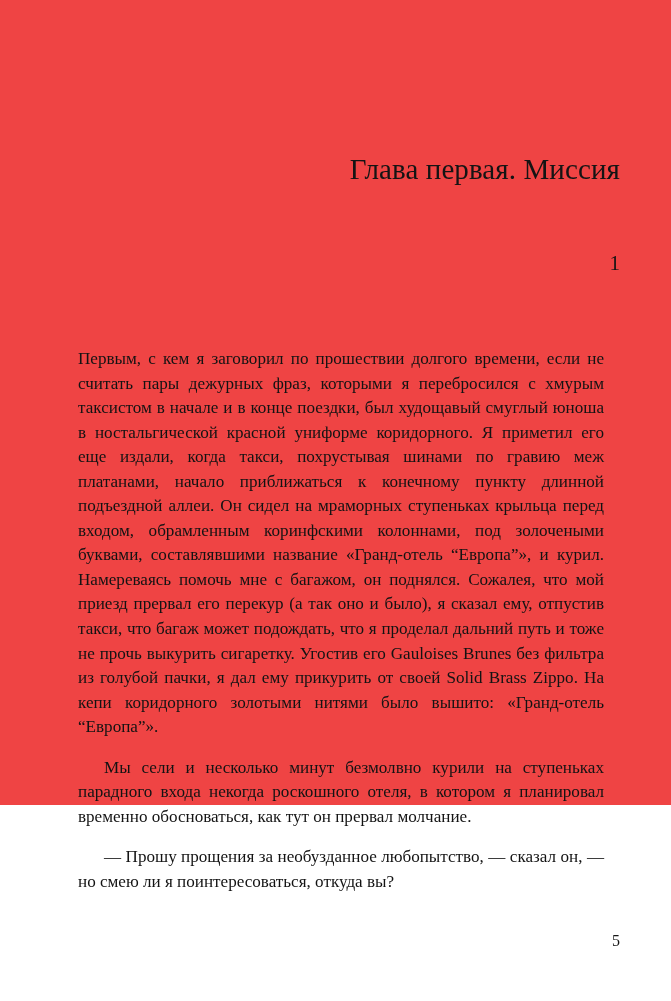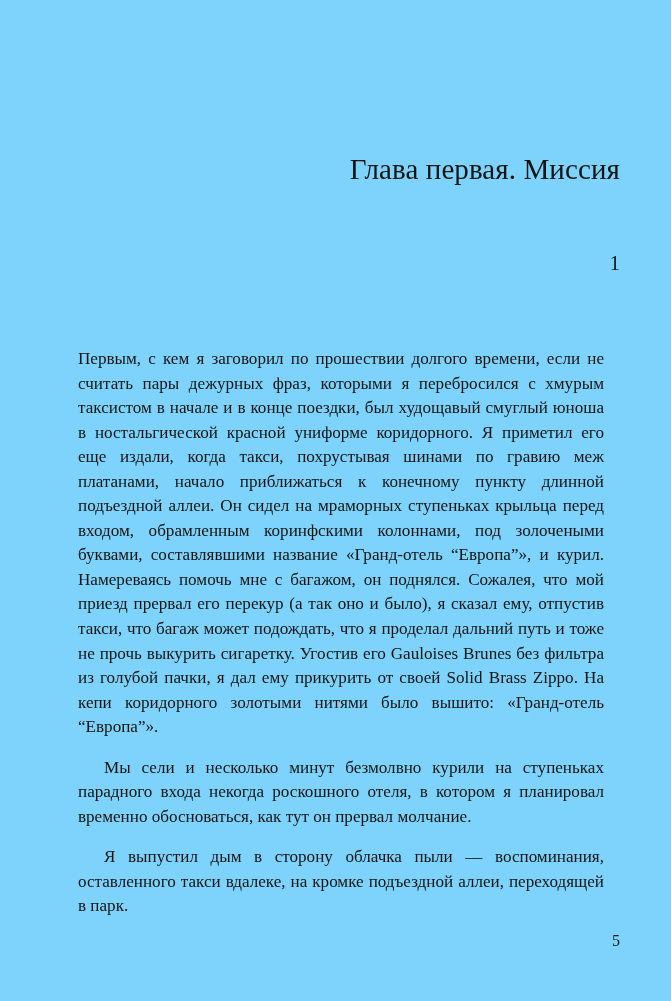--- a/index.html
+++ b/index.html
@@ -13,22 +13,22 @@
     height: 1001px;
     overflow: hidden;
     font-family: "Liberation Serif", "DejaVu Serif", serif;
     color: #121212;
     -webkit-font-smoothing: antialiased;
   }
 
   .page {
     position: relative;
     width: 671px;
-    height: 1001px;
-    background: #7dd3fc;
+    height: 805px;
+    background: #ef4444;
     box-sizing: border-box;
   }
 
   
   .content {
     position: absolute;
     left: 62px;
     top: 0;
     width: 558px;
   }
@@ -105,19 +105,19 @@
 
   <div class="content">
 
     <h1 class="chapter-title">Глава первая. Миссия</h1>
 
     <div class="section-number">1</div>
 
     <div class="body-text">
       <p class="no-indent">Первым, с кем я заговорил по прошествии долгого времени, если не считать пары дежурных фраз, которыми я перебросился с хмурым таксистом в начале и в конце поездки, был худощавый смуглый юноша в ностальгической красной униформе коридорного. Я приметил его еще издали, когда такси, похрустывая шинами по гравию меж платанами, начало приближаться к конечному пункту длинной подъездной аллеи. Он сидел на мраморных ступеньках крыльца перед входом, обрамленным коринфскими колоннами, под золочеными буквами, составлявшими название «Гранд-отель “Европа”», и курил. Намереваясь помочь мне с багажом, он поднялся. Сожалея, что мой приезд прервал его перекур (а так оно и было), я сказал ему, отпустив такси, что багаж может подождать, что я проделал дальний путь и тоже не прочь выкурить сигаретку. Угостив его Gauloises Brunes без фильтра из голубой пачки, я дал ему прикурить от своей Solid Brass Zippo. На кепи коридорного золотыми нитями было вышито: «Гранд-отель “Европа”».</p>
       <p>Мы сели и несколько минут безмолвно курили на ступеньках парадного входа некогда роскошного отеля, в котором я планировал временно обосноваться, как тут он прервал молчание.</p>
-      <p>Я выпустил дым в сторону облачка пыли — воспоминания, оставленного такси вдалеке, на кромке подъездной аллеи, переходящей в парк.</p>
+      <p>— Прошу прощения за необузданное любопытство, — сказал он, — но смею ли я поинтересоваться, откуда вы?</p>
     </div>
 
     <div class="folio">5</div>
 
   </div>
 </div>
 
 </body></html>

